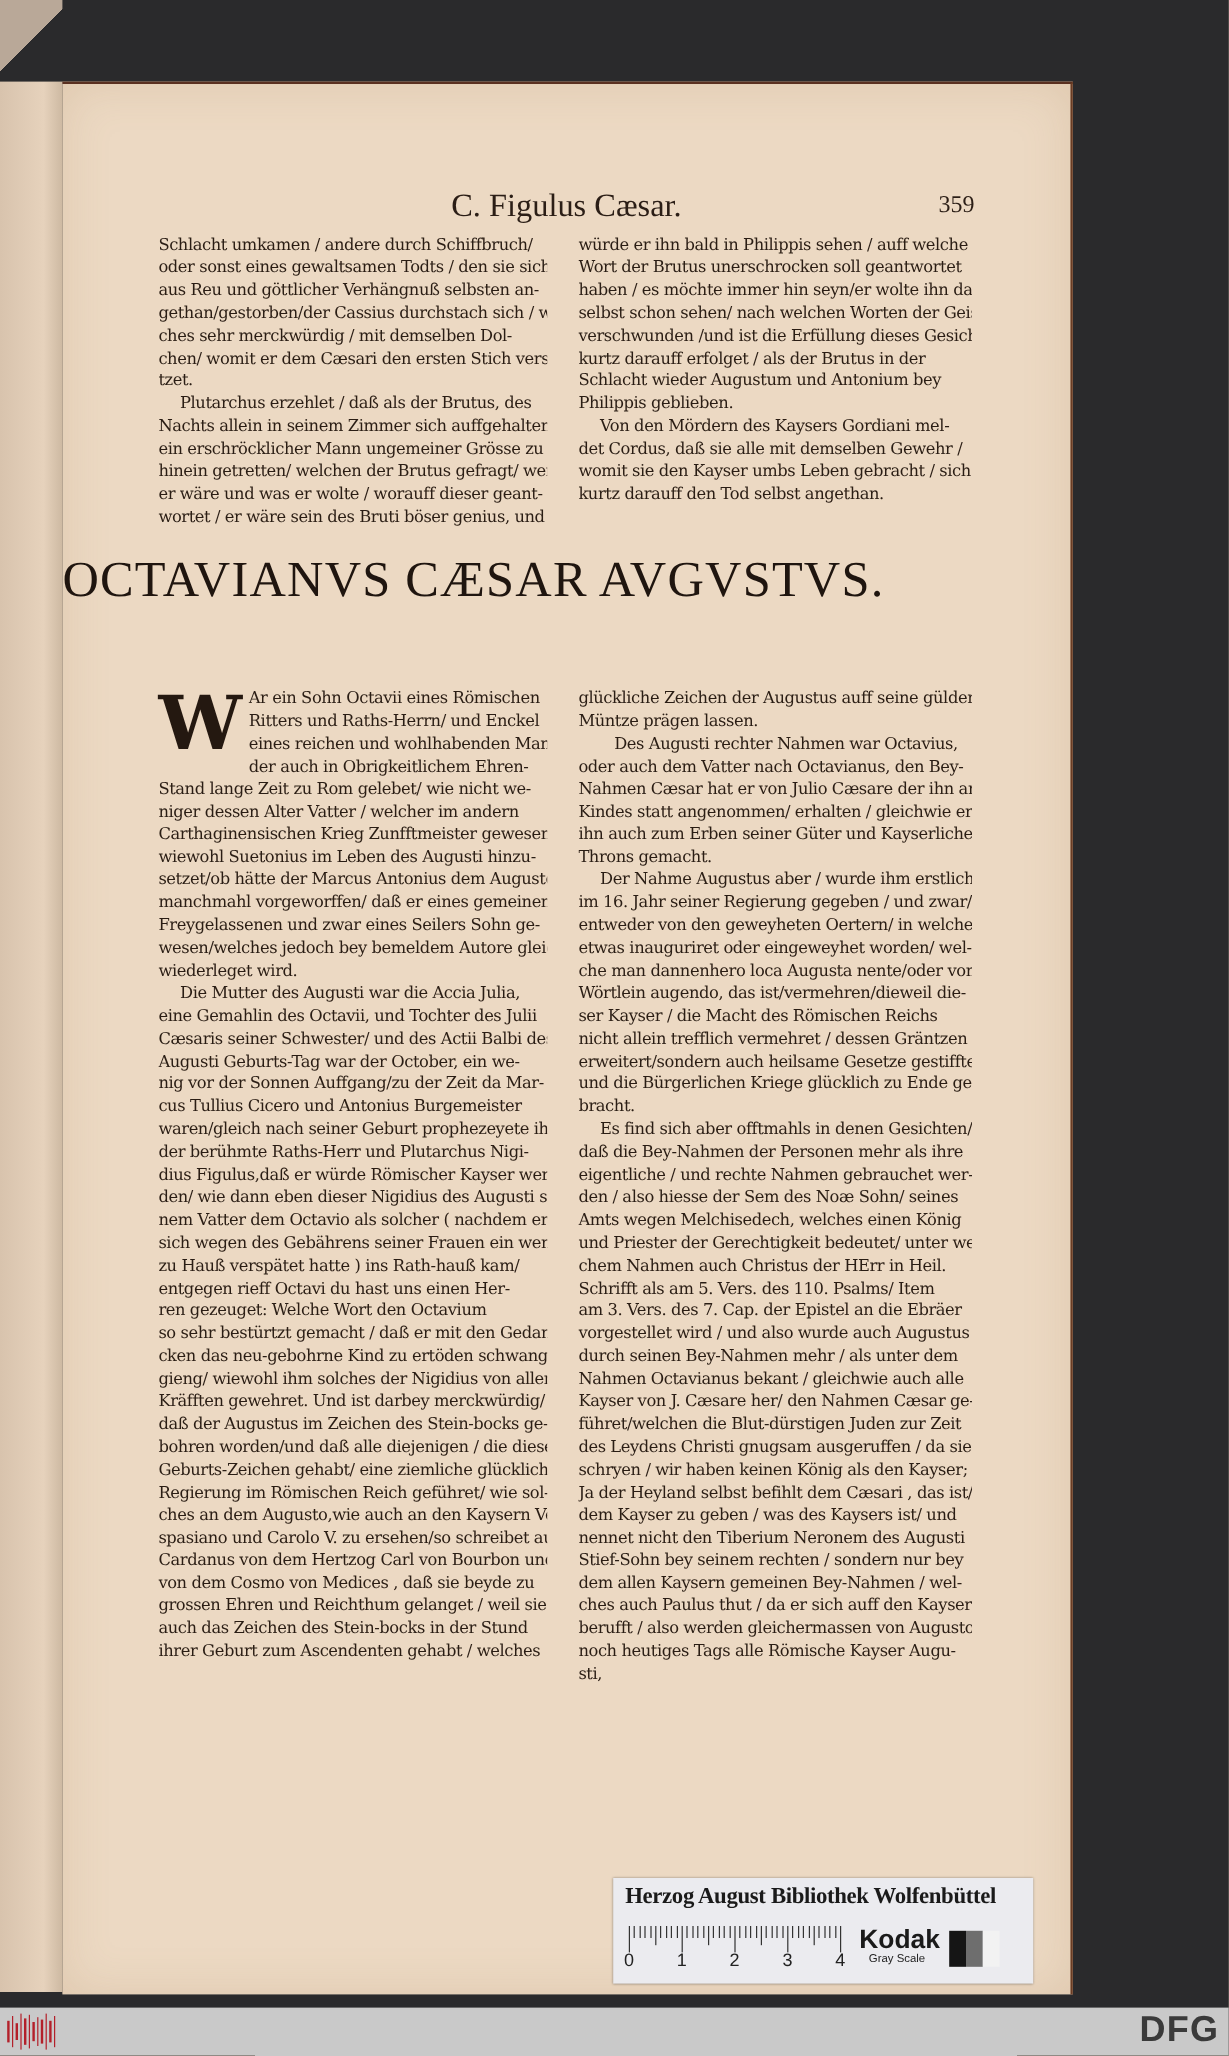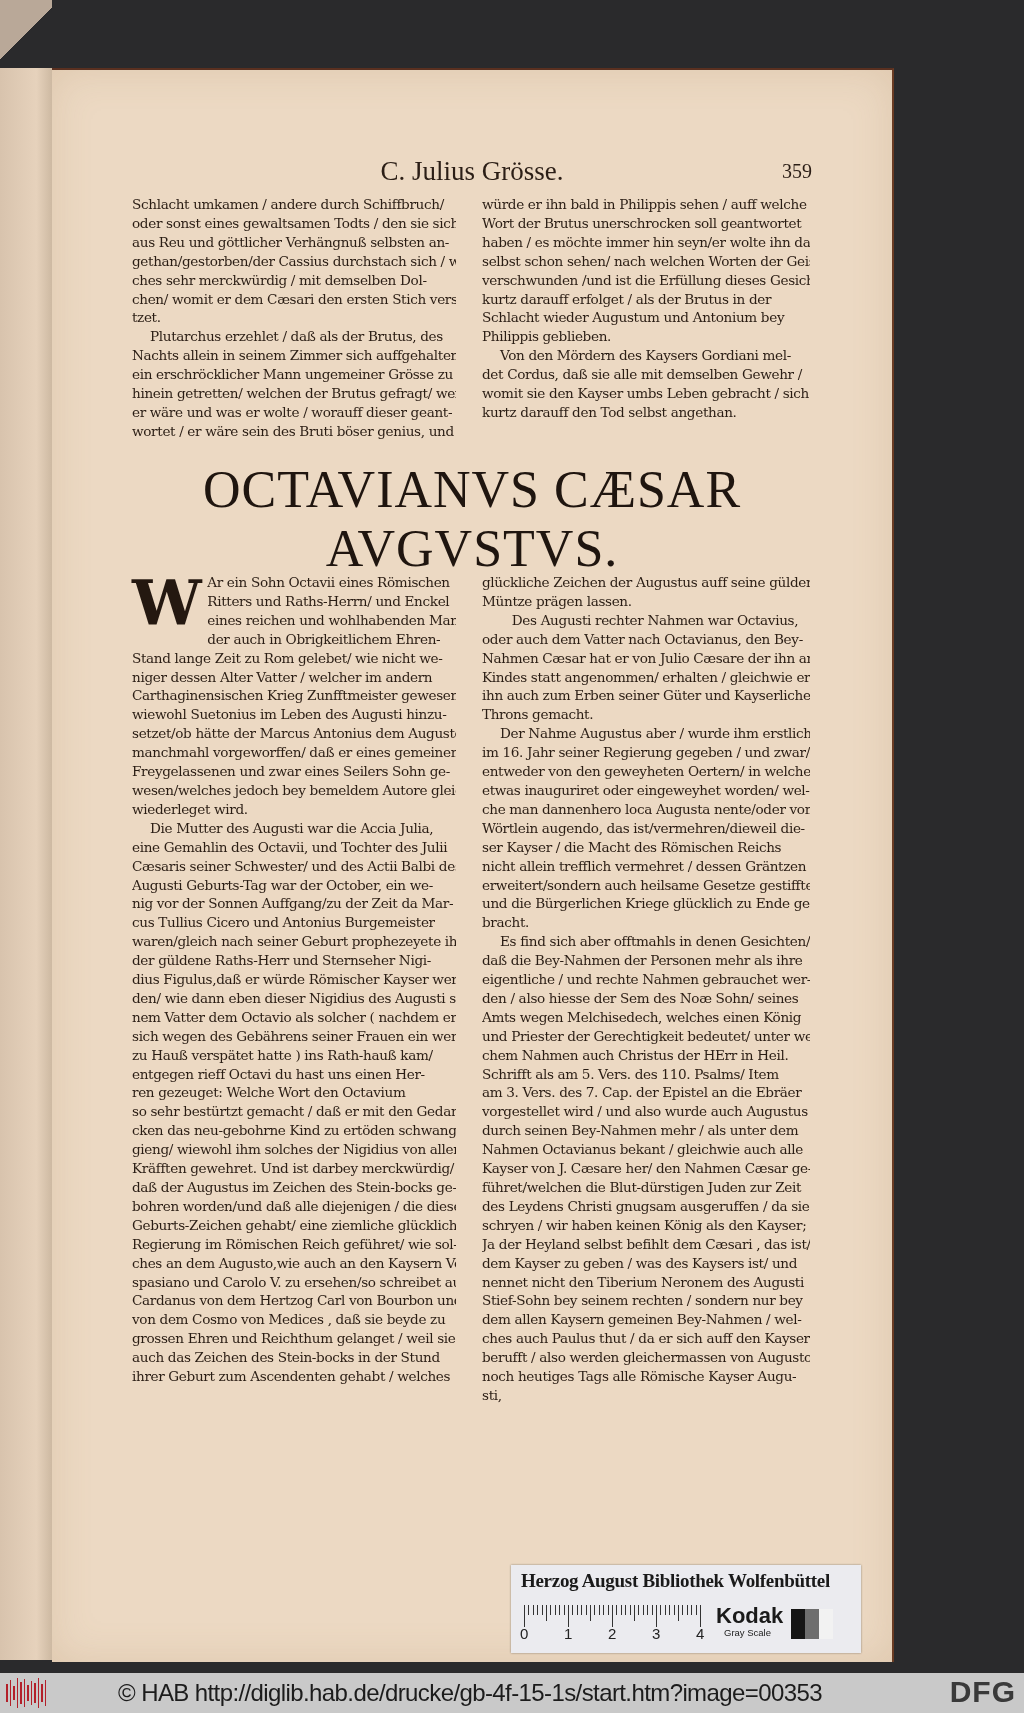--- a/index.html
+++ b/index.html
@@ -40,22 +40,22 @@
   .colA { left:52px; top:125px; width:324px; }
   .colB { left:402px; top:125px; width:328px; }
   .colC { left:52px; top:503px; width:324px; }
   .colD { left:402px; top:503px; width:328px; }
   .section-title {
     position:absolute; left:0; width:100%; top:340px; text-align:center;
     font-size:31px; color:#1f150f; font-weight:bold; font-family:"DejaVu Serif", serif;
     letter-spacing:-0.5px;
   }
   .main-title {
-    position:absolute; left:0; width:100%; top:390px; text-align:center;
-    font-size:52px; color:#1f150f; font-family:"Liberation Serif", serif; letter-spacing:1px;
+    position:absolute; left:0; width:100%; top:390px; 
+    font-size:42px; color:#1f150f; font-family:"Liberation Serif", serif; letter-spacing:1px;
   }
   .dropcap {
     float:left; font-size:62px; line-height:56px; font-weight:bold;
     margin:2px 6px 0 0; color:#241810; font-family:"DejaVu Serif", serif;
   }
   .scale-card {
     position:absolute; left:511px; top:1565px; width:350px; height:88px;
     background:#ebebef; box-shadow:0 0 2px rgba(0,0,0,0.4);
   }
   .scale-title {
@@ -82,21 +82,21 @@
   .dfg { position:absolute; right:8px; top:2px; font-size:30px; font-weight:bold; color:#3a3a3a;
     font-family:"Liberation Sans", sans-serif; letter-spacing:1px; }
 </style>
 </head>
 <body>
 
 <div class="left-fold"></div>
 <div class="left-leaf"></div>
 
 <div class="page">
-  <div class="running-head">C. Julius Grösse.</div>
+  <div class="running-head">C. Figulus Cæsar.</div>
   <div class="folio">359</div>
 
   <div class="col colA" id="colA">
       <span class="line">Schlacht umkamen / andere durch Schiffbruch/</span>
       <span class="line">oder sonst eines gewaltsamen Todts / den sie sich</span>
       <span class="line">aus Reu und göttlicher Verhängnuß selbsten an-</span>
       <span class="line">gethan/gestorben/der Cassius durchstach sich / wel-</span>
       <span class="line">ches sehr merckwürdig / mit demselben Dol-</span>
       <span class="line">chen/ womit er dem Cæsari den ersten Stich verse-</span>
       <span class="line">tzet.</span>
@@ -140,21 +140,21 @@
         <span class="line">Freygelassenen und zwar eines Seilers Sohn ge-</span>
         <span class="line">wesen/welches jedoch bey bemeldem Autore gleich</span>
         <span class="line">wiederleget wird.</span>
         <span class="line" style="padding-left: 18px;">Die Mutter des Augusti war die Accia Julia,</span>
         <span class="line">eine Gemahlin des Octavii, und Tochter des Julii</span>
         <span class="line">Cæsaris seiner Schwester/ und des Actii Balbi des</span>
         <span class="line">Augusti Geburts-Tag war der October, ein we-</span>
         <span class="line">nig vor der Sonnen Auffgang/zu der Zeit da Mar-</span>
         <span class="line">cus Tullius Cicero und Antonius Burgemeister</span>
         <span class="line">waren/gleich nach seiner Geburt prophezeyete ihm</span>
-        <span class="line">der güldene Raths-Herr und Sternseher Nigi-</span>
+        <span class="line">der berühmte Raths-Herr und Plutarchus Nigi-</span>
         <span class="line">dius Figulus,daß er würde Römischer Kayser wer-</span>
         <span class="line">den/ wie dann eben dieser Nigidius des Augusti sei-</span>
         <span class="line">nem Vatter dem Octavio als solcher ( nachdem er</span>
         <span class="line">sich wegen des Gebährens seiner Frauen ein wenig</span>
         <span class="line">zu Hauß verspätet hatte ) ins Rath-hauß kam/</span>
         <span class="line">entgegen rieff Octavi du hast uns einen Her-</span>
         <span class="line">ren gezeuget: Welche Wort den Octavium</span>
         <span class="line">so sehr bestürtzt gemacht / daß er mit den Gedan-</span>
         <span class="line">cken das neu-gebohrne Kind zu ertöden schwanger</span>
         <span class="line">gieng/ wiewohl ihm solches der Nigidius von allen</span>
@@ -287,15 +287,14 @@
       <span style="height: 30px; background: rgb(179, 32, 42);"></span>
       <span style="height: 22px; background: rgb(179, 32, 42);"></span>
       <span style="height: 28px; background: rgb(179, 32, 42);"></span>
       <span style="height: 16px; background: rgb(179, 32, 42);"></span>
       <span style="height: 24px; background: rgb(179, 32, 42);"></span>
       <span style="height: 20px; background: rgb(179, 32, 42);"></span>
       <span style="height: 30px; background: rgb(179, 32, 42);"></span>
       <span style="height: 18px; background: rgb(179, 32, 42);"></span>
       <span style="height: 26px; background: rgb(179, 32, 42);"></span>
     </div>
-  <div class="footer-text">© HAB http://diglib.hab.de/drucke/gb-4f-15-1s/start.htm?image=00353</div>
   <div class="dfg">DFG</div>
 </div>
 
 </body></html>

